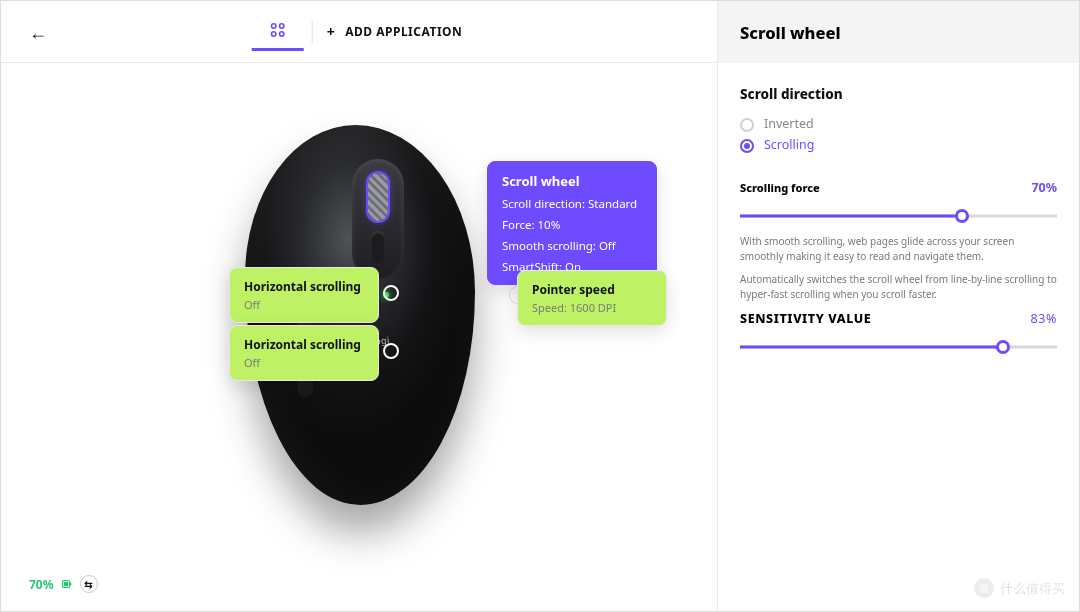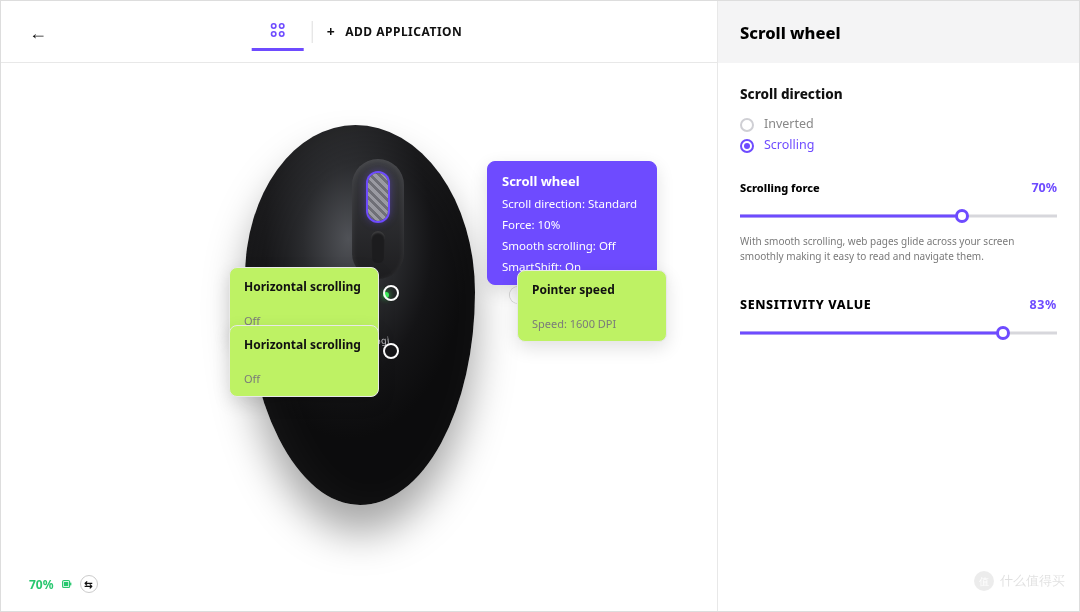--- a/index.html
+++ b/index.html
@@ -42,21 +42,21 @@
   .sidebtns::before{content:"";position:absolute;left:2px;right:2px;top:40px;height:2px;background:#111}
   .led{position:absolute;left:60%;top:44%;width:6px;height:6px;border-radius:50%;background:#3cf05a;box-shadow:0 0 6px #3cf05a}
   .logi{position:absolute;left:59%;top:55%;transform:translateX(-50%) rotate(-6deg);color:#c8c8cc;font-size:9px;letter-spacing:.5px}
 
   
   .hotspot{position:absolute;width:16px;height:16px;border-radius:50%;background:transparent;border:2px solid #fff;box-shadow:0 0 0 1px rgba(0,0,0,.15)}
 
   
   .callout{position:absolute;background:#bef264;border:1px solid var(--border);border-radius:8px;box-shadow:0 6px 18px rgba(0,0,0,.12);padding:10px 14px;min-width:150px}
   .callout .title{font-weight:700;font-size:12px;color:#111}
-  .callout .sub{font-size:11px;color:var(--muted);margin-top:18px}
+  .callout .sub{font-size:11px;color:var(--muted);margin-top:2px}
   .callout.purple{background:var(--purple);border-color:var(--purple);color:#fff}
   .callout.purple .title{color:#fff;font-size:13px}
   .callout.purple .line{color:#fff;font-size:11.5px;margin-top:6px}
 
   
   .battery{position:absolute;left:28px;bottom:18px;display:flex;align-items:center;gap:6px;font-size:12px;font-weight:700;color:var(--green)}
   .batt-icon svg{display:block}
   .easyswitch{width:18px;height:18px;border-radius:50%;background:#fff;border:1px solid #ccc;display:flex;align-items:center;justify-content:center;font-size:10px;color:#111}
   .easyswitch::after{content:"⇆";}
 
@@ -80,25 +80,25 @@
   .track{position:absolute;left:0;right:0;top:50%;height:3px;background:#d7d7dc;transform:translateY(-50%)}
   .fill{position:absolute;left:0;top:50%;height:3px;background:var(--purple);transform:translateY(-50%)}
   .thumb{position:absolute;top:50%;width:14px;height:14px;border-radius:50%;background:#fff;border:3px solid var(--purple);transform:translate(-50%,-50%)}
 
   .toggle{width:32px;height:18px;border-radius:9px;background:#d9d9de;position:relative}
   .toggle::after{content:"";position:absolute;width:14px;height:14px;border-radius:50%;background:#fff;top:2px;left:2px;transition:left .1s}
   .toggle.on{background:var(--purple)}
   .toggle.on::after{left:16px}
 
   .desc{font-size:10px;color:var(--muted);margin-top:8px;line-height:1.5}
-  .sens-label{font-weight:800;font-size:12.5px;letter-spacing:.6px;margin-top:32px;display:flex;justify-content:space-between}
-  .sens-label .v{color:var(--purple);font-weight:700}
-
-  
-  .wm{position:absolute;right:14px;bottom:20px;color:#000;opacity:.12;font-size:13px;display:flex;gap:6px;font-weight:500}
+  .sens-label{font-weight:800;font-size:12.5px;letter-spacing:.6px;margin-top:8px;display:flex;justify-content:space-between}
+  .sens-label .v{color:var(--purple);font-weight:400}
+
+  
+  .wm{position:absolute;right:14px;bottom:13px;color:#000;opacity:.12;font-size:13px;display:flex;align-items:center;gap:6px;font-weight:500}
   .wm .badge{width:20px;height:20px;border-radius:50%;background:#000;opacity:.6;color:#fff;display:flex;align-items:center;justify-content:center;font-size:10px}
 </style>
 </head>
 <body>
 
 <div class="wincontrols">
   <span>–</span>
   <span>×</span>
 </div>
 
@@ -194,20 +194,21 @@
       <span class="val">70%</span>
     </div>
     <div class="slider">
       <div class="track"></div>
       <div class="fill" id="force-fill" style="width: 70%;"></div>
       <div class="thumb" id="force-thumb" style="left: 70%;"></div>
     </div>
 
     <div class="desc">With smooth scrolling, web pages glide across your screen smoothly making it easy to read and navigate them.</div>
 
+    <div class="desc">Automatically switches the scroll wheel from line-by-line scrolling to hyper-fast scrolling when you scroll faster.</div>
 
     <div class="sens-label">
       <span>SENSITIVITY VALUE</span>
       <span class="v">83%</span>
     </div>
     <div class="slider">
       <div class="track"></div>
       <div class="fill" id="sens-fill" style="width: 83%;"></div>
       <div class="thumb" id="sens-thumb" style="left: 83%;"></div>
     </div>

